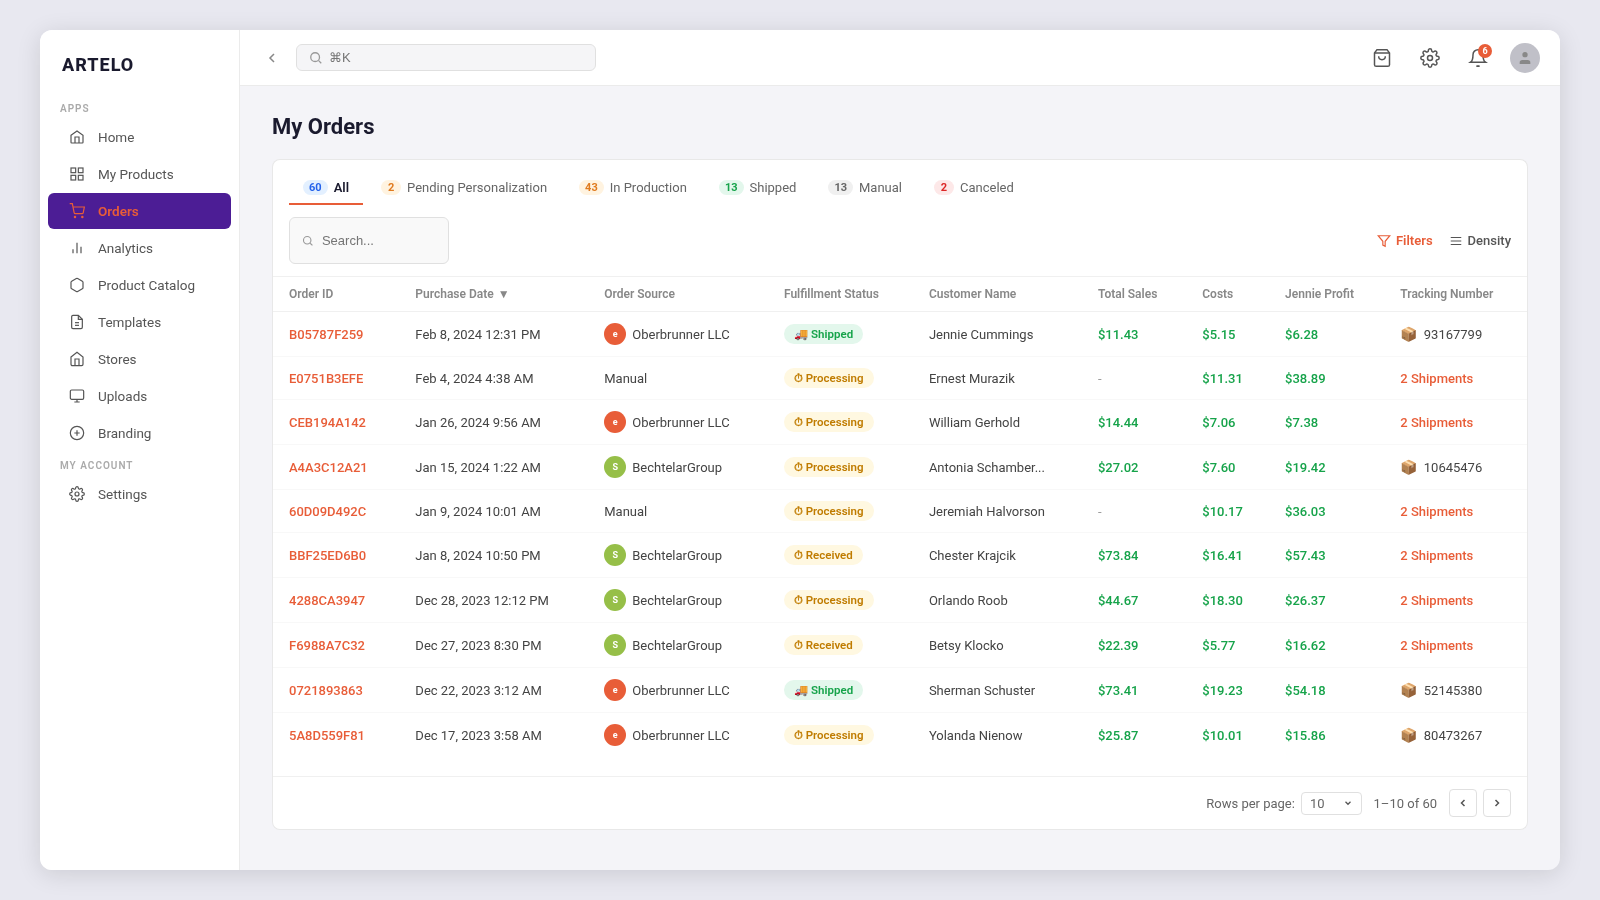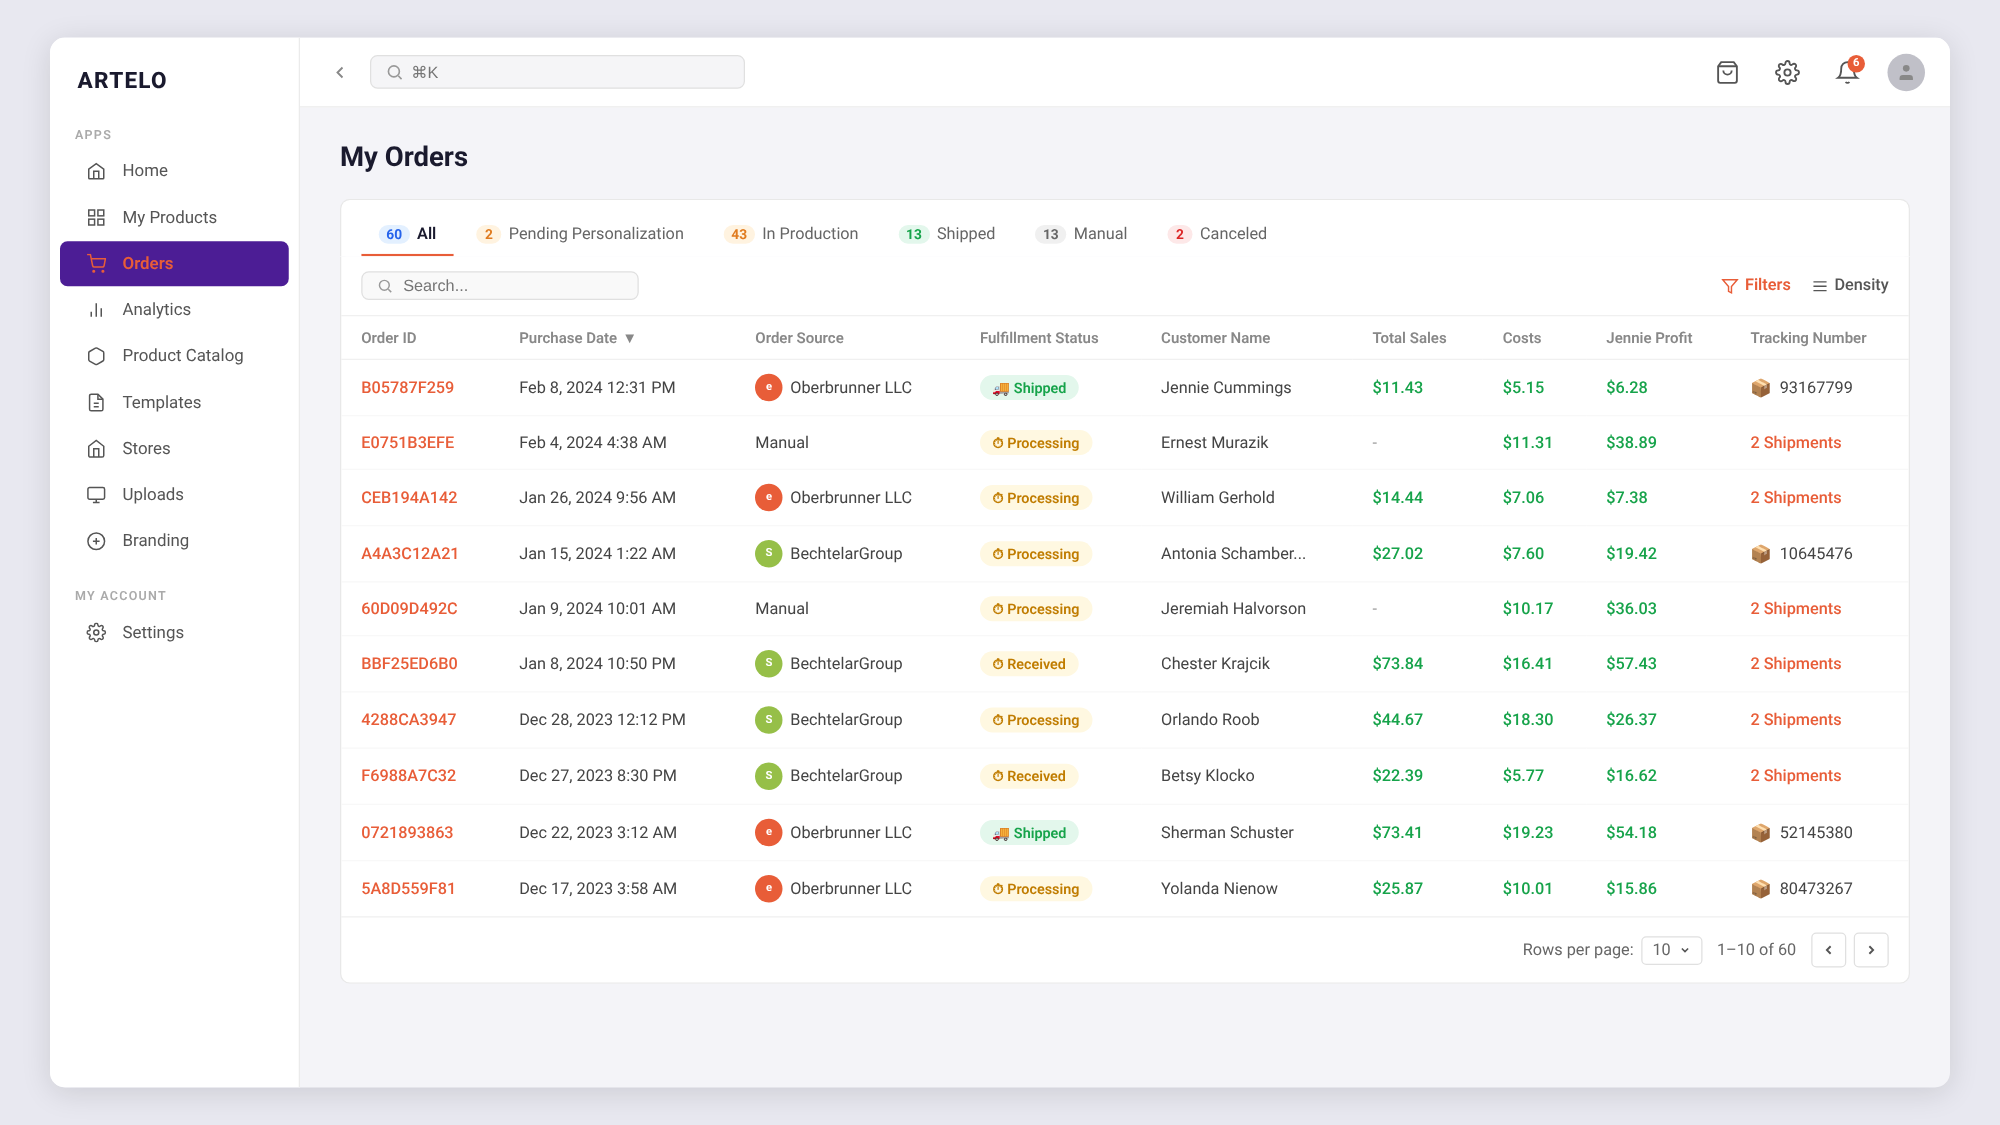--- a/index.html
+++ b/index.html
@@ -198,22 +198,22 @@
       border-bottom: 1px solid #f0f0f0;
       gap: 12px;
     }
     .table-search {
       display: flex;
       align-items: center;
       gap: 8px;
       background: #f9f9f9;
       border: 1px solid #e0e0e0;
       border-radius: 6px;
-      padding: 3px 12px;
-      width: 222px;
+      padding: 15px 12px;
+      width: 160px;
     }
     .table-search input {
       border: none; background: transparent; outline: none;
       font-size: 13px; color: #555; width: 100%;
     }
     .table-toolbar-right {
       margin-left: auto;
       display: flex;
       align-items: center;
       gap: 16px;
@@ -286,24 +286,25 @@
     .dash { color: #999; }
     .pagination {
       display: flex;
       align-items: center;
       justify-content: flex-end;
       padding: 12px 16px;
       border-top: 1px solid #f0f0f0;
       gap: 12px;
       font-size: 13px;
       color: #666;
+      margin-top: 19px;
     }
     .rows-per-page { display: flex; align-items: center; gap: 6px; }
     .rows-select {
-      display: flex; align-items: center; gap: 6px;
+      display: flex; align-items: center; gap: 18px;
       border: 1px solid #e0e0e0; border-radius: 4px;
       padding: 3px 8px; cursor: pointer; font-size: 13px;
     }
     .page-nav { display: flex; align-items: center; gap: 6px; }
     .page-btn {
       width: 28px; height: 28px;
       display: flex; align-items: center; justify-content: center;
       border: 1px solid #e0e0e0; border-radius: 4px;
       cursor: pointer; color: #555;
     }
@@ -400,21 +401,21 @@
     <span class="icon">
             <svg width="16" height="16" viewBox="0 0 24 24" fill="none" stroke="currentColor" stroke-width="1.8">
               <circle cx="12" cy="12" r="10"></circle>
               <path d="M12 8v8M8 12h8"></path>
             </svg>
           </span>
     <span>Branding</span>
   </div>
       </div>
 
-    <div class="sidebar-section-label" style="margin-top:12px">MY ACCOUNT</div>
+    <div class="sidebar-section-label" style="">MY ACCOUNT</div>
     <div id="sidebar-account">
         <div class="sidebar-item">
     <span class="icon">
             <svg width="16" height="16" viewBox="0 0 24 24" fill="none" stroke="currentColor" stroke-width="1.8">
               <circle cx="12" cy="12" r="3"></circle>
               <path d="M19.4 15a1.65 1.65 0 00.33 1.82l.06.06a2 2 0 010 2.83 2 2 0 01-2.83 0l-.06-.06a1.65 1.65 0 00-1.82-.33 1.65 1.65 0 00-1 1.51V21a2 2 0 01-2 2 2 2 0 01-2-2v-.09A1.65 1.65 0 009 19.4a1.65 1.65 0 00-1.82.33l-.06.06a2 2 0 01-2.83 0 2 2 0 010-2.83l.06-.06A1.65 1.65 0 004.68 15a1.65 1.65 0 00-1.51-1H3a2 2 0 01-2-2 2 2 0 012-2h.09A1.65 1.65 0 004.6 9a1.65 1.65 0 00-.33-1.82l-.06-.06a2 2 0 010-2.83 2 2 0 012.83 0l.06.06A1.65 1.65 0 009 4.68a1.65 1.65 0 001-1.51V3a2 2 0 012-2 2 2 0 012 2v.09a1.65 1.65 0 001 1.51 1.65 1.65 0 001.82-.33l.06-.06a2 2 0 012.83 0 2 2 0 010 2.83l-.06.06A1.65 1.65 0 0019.4 9a1.65 1.65 0 001.51 1H21a2 2 0 012 2 2 2 0 01-2 2h-.09a1.65 1.65 0 00-1.51 1z"></path>
             </svg>
           </span>
     <span>Settings</span>
   </div>

